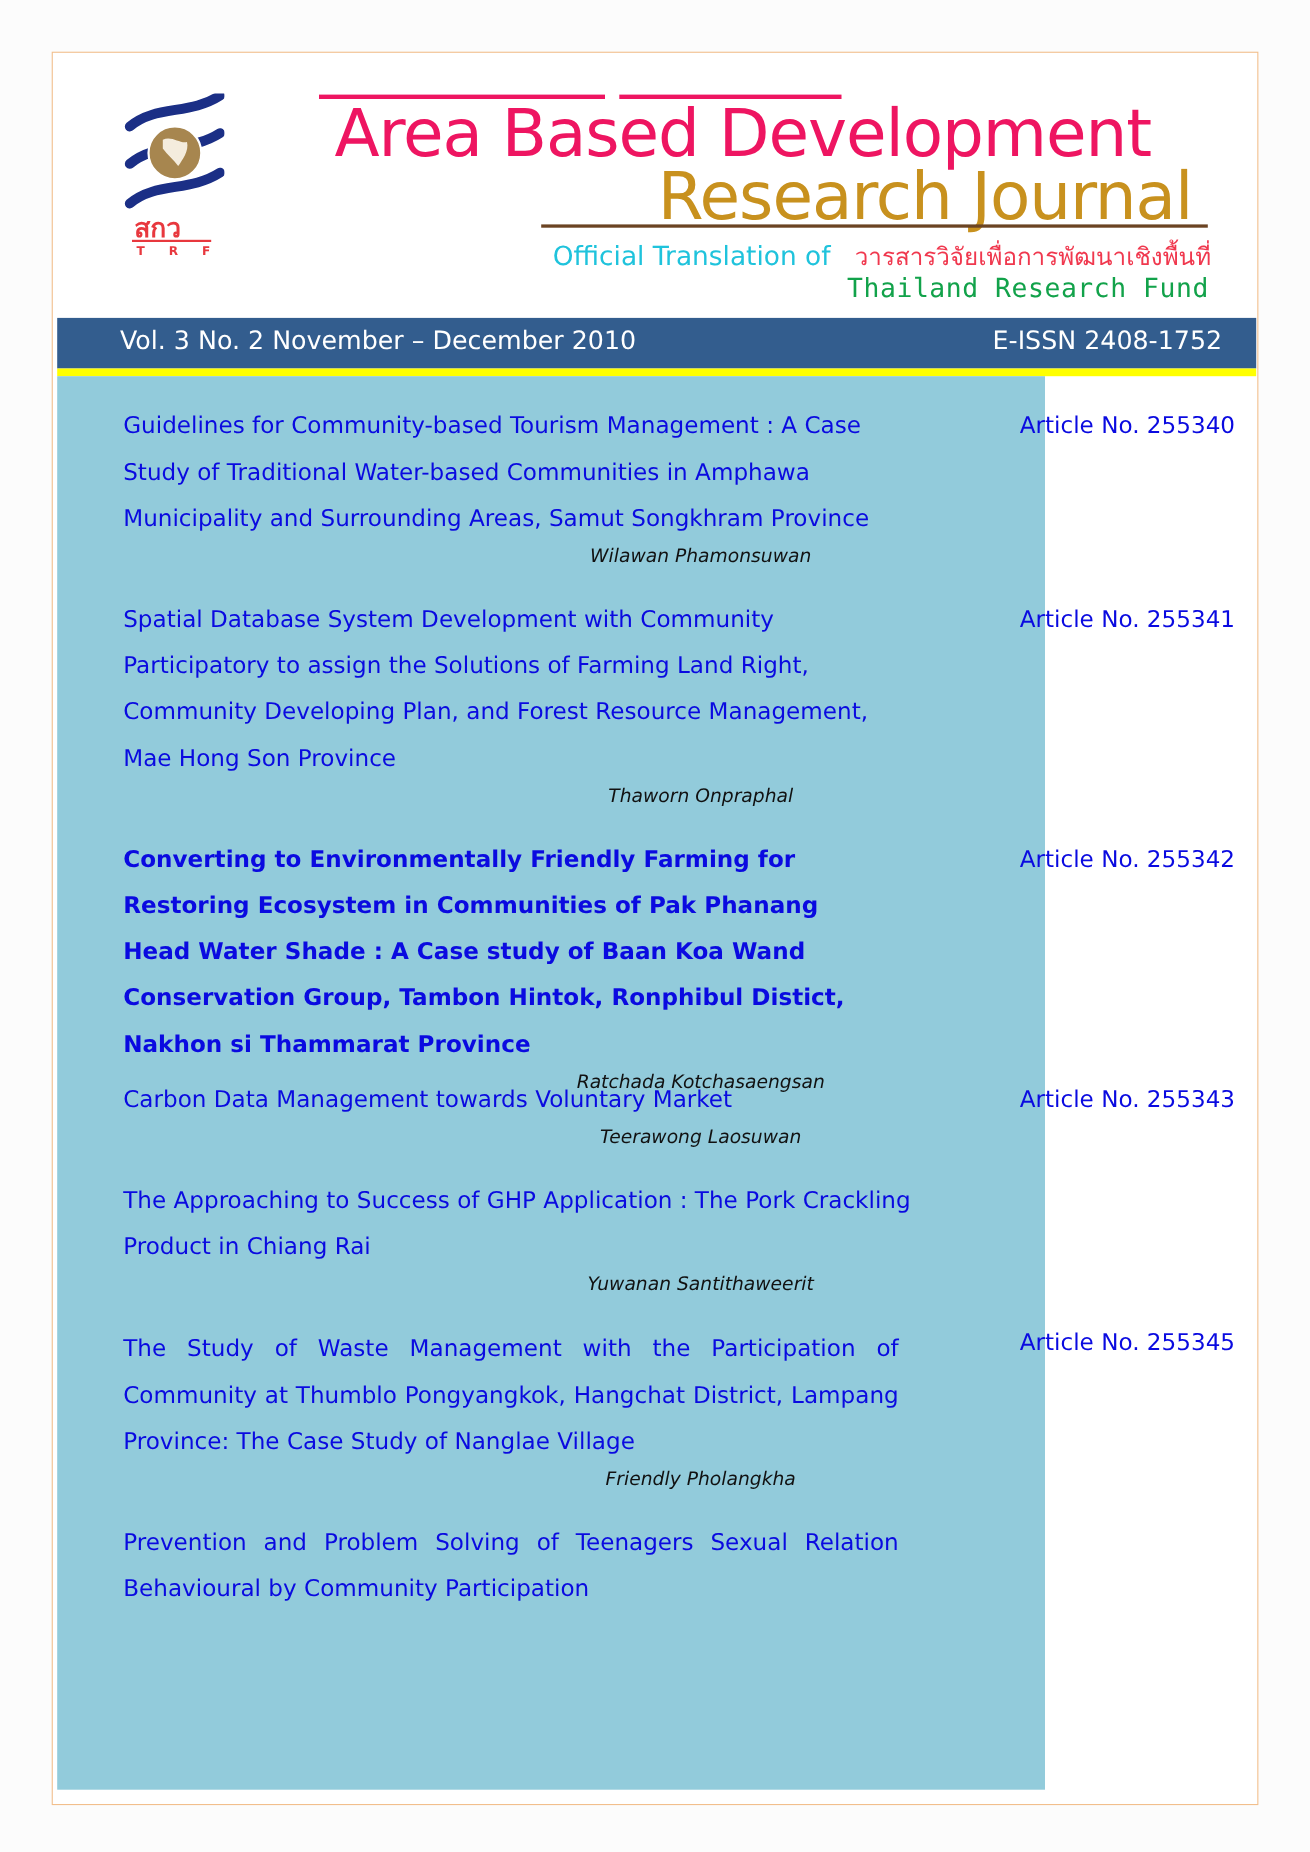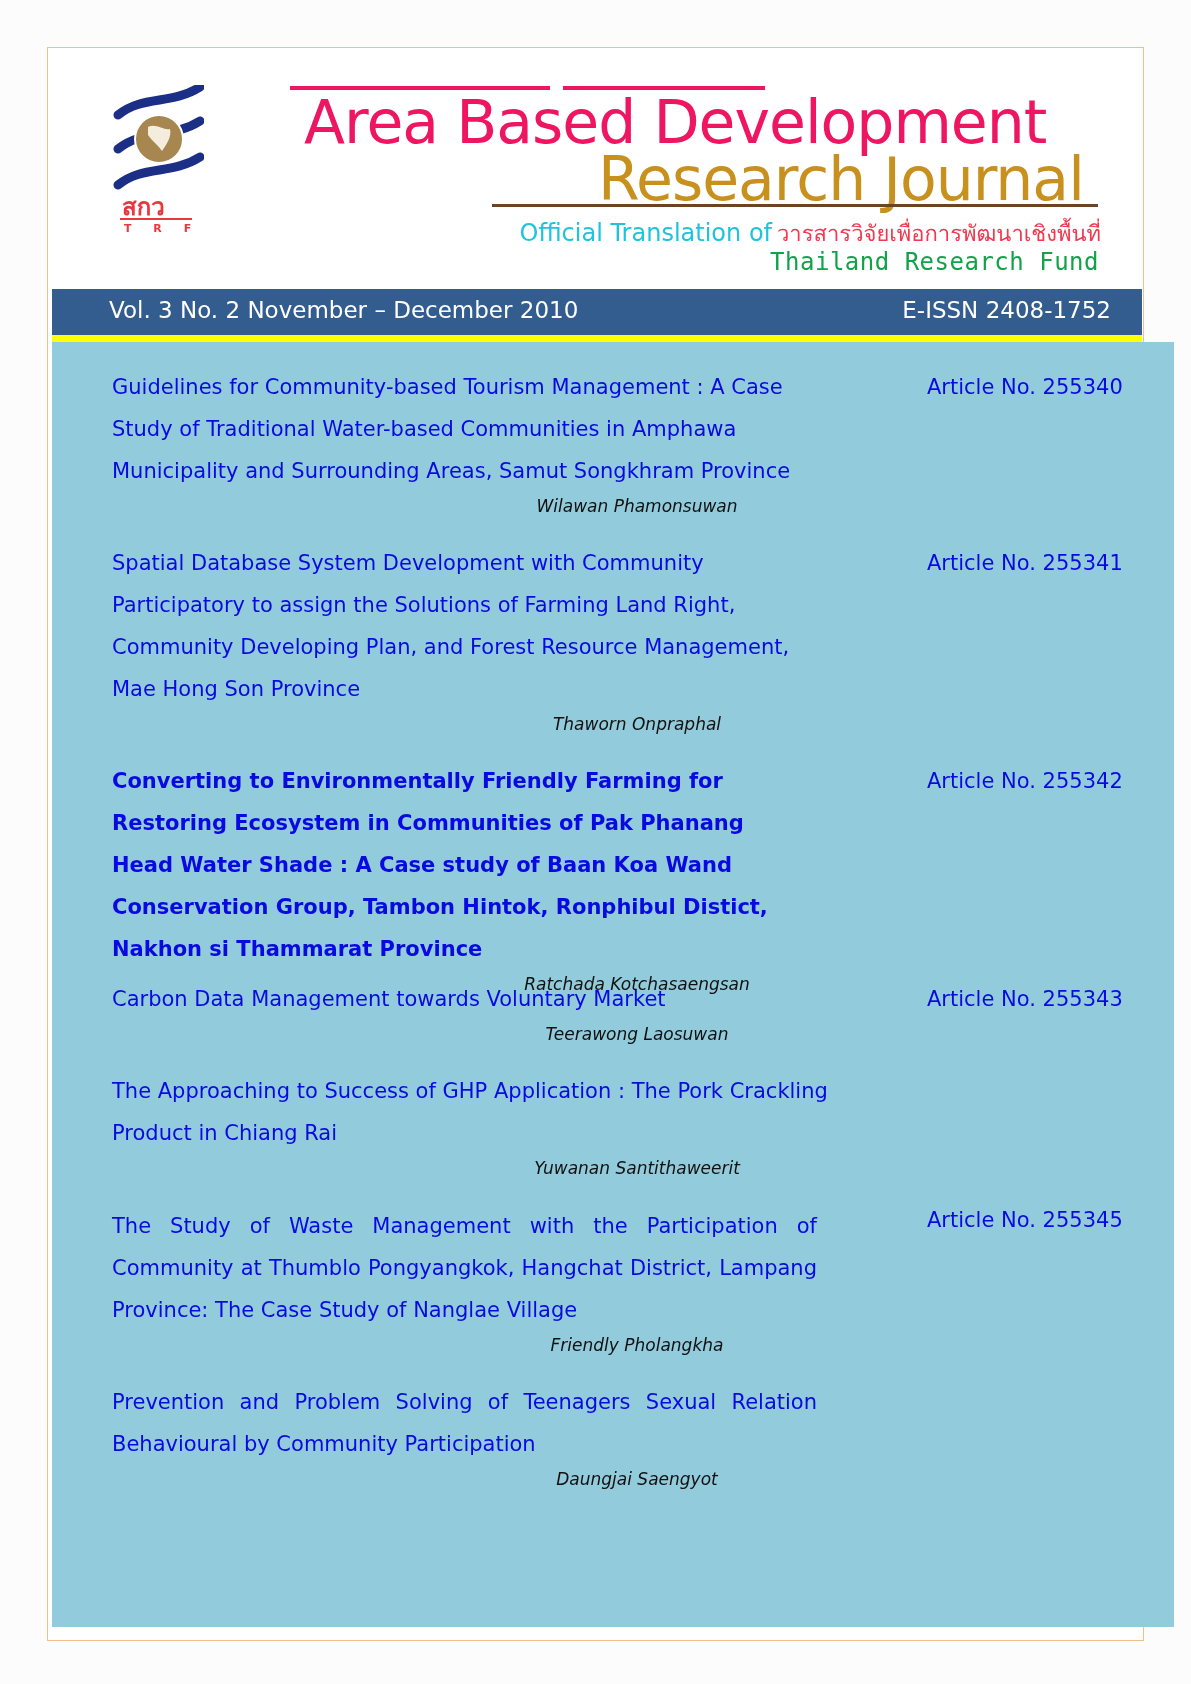--- a/index.html
+++ b/index.html
@@ -23,36 +23,36 @@
     position:absolute; left:598px; top:146px; font-size:60px; color:#c8911e;
     font-family:"DejaVu Sans", sans-serif; letter-spacing:-1px; line-height:66px; white-space:nowrap;
   }
   .title-rule-bottom {
     position:absolute; left:492px; top:204px; width:606px; height:3px; background:#6b4423;
   }
   .official {
     position:absolute; right:90px; top:216px; white-space:nowrap; line-height:34px;
   }
   .official .en { color:#1fc3dc; font-size:24px; }
-  .official .th { color:#f0384e; font-size:22px; margin-left:5px; }
+  .official .th { color:#f0384e; font-size:22px; margin-left:22px; }
   .trf {
     position:absolute; right:92px; top:248px; color:#12a24a; font-size:24px;
     font-family:"DejaVu Sans Mono", monospace; white-space:nowrap; letter-spacing:0.5px;
   }
   .banner {
     position:absolute; left:52px; top:289px; width:1090px; height:46px; background:#335d8e;
     color:#ffffff; font-size:23px;
   }
   .banner .vol { position:absolute; left:57px; top:8px; white-space:nowrap;text-align:center; }
   .banner .issn { position:absolute; right:31px; top:8px; white-space:nowrap; }
   .yellow-bar {
     position:absolute; left:52px; top:335px; width:1090px; height:7px; background:#ffff00;
   }
   .content {
-    position:absolute; left:52px; top:342px; width:1122px; height:1285px; background:#92cbdb;
+    position:absolute; left:52px; top:342px; width:898px; height:1285px; background:#92cbdb;
   }
   .article { position:absolute; left:60px; width:1050px; }
   .article .title {
     width:715px; color:#0a0ae0; font-size:21px; line-height:42px;
   }
   .article .title.justify { text-align:justify; text-align-last:left; }
   .article .author {
     color:#111111; font-style:italic; font-size:17px; line-height:24px; margin-top:2px;text-align:center;
   }
   .article .artno {
@@ -125,16 +125,15 @@
   </div>
 
   <div class="article" style="top:863px;">
     <div class="title justify" style="width:705px;">The Study of Waste Management with the Participation of Community at Thumblo Pongyangkok, Hangchat District, Lampang Province: The Case Study of Nanglae Village</div>
     <div class="author">Friendly  Pholangkha</div>
     <div class="artno" style="top:-6px;">Article No. 255345</div>
   </div>
 
   <div class="article" style="top:1039px;">
     <div class="title justify" style="width:705px;">Prevention and Problem Solving of Teenagers Sexual Relation Behavioural by Community Participation</div>
-    <div class="author">Daungjai  Saengyot</div>
   </div>
 
 </div>
 
 </body></html>

